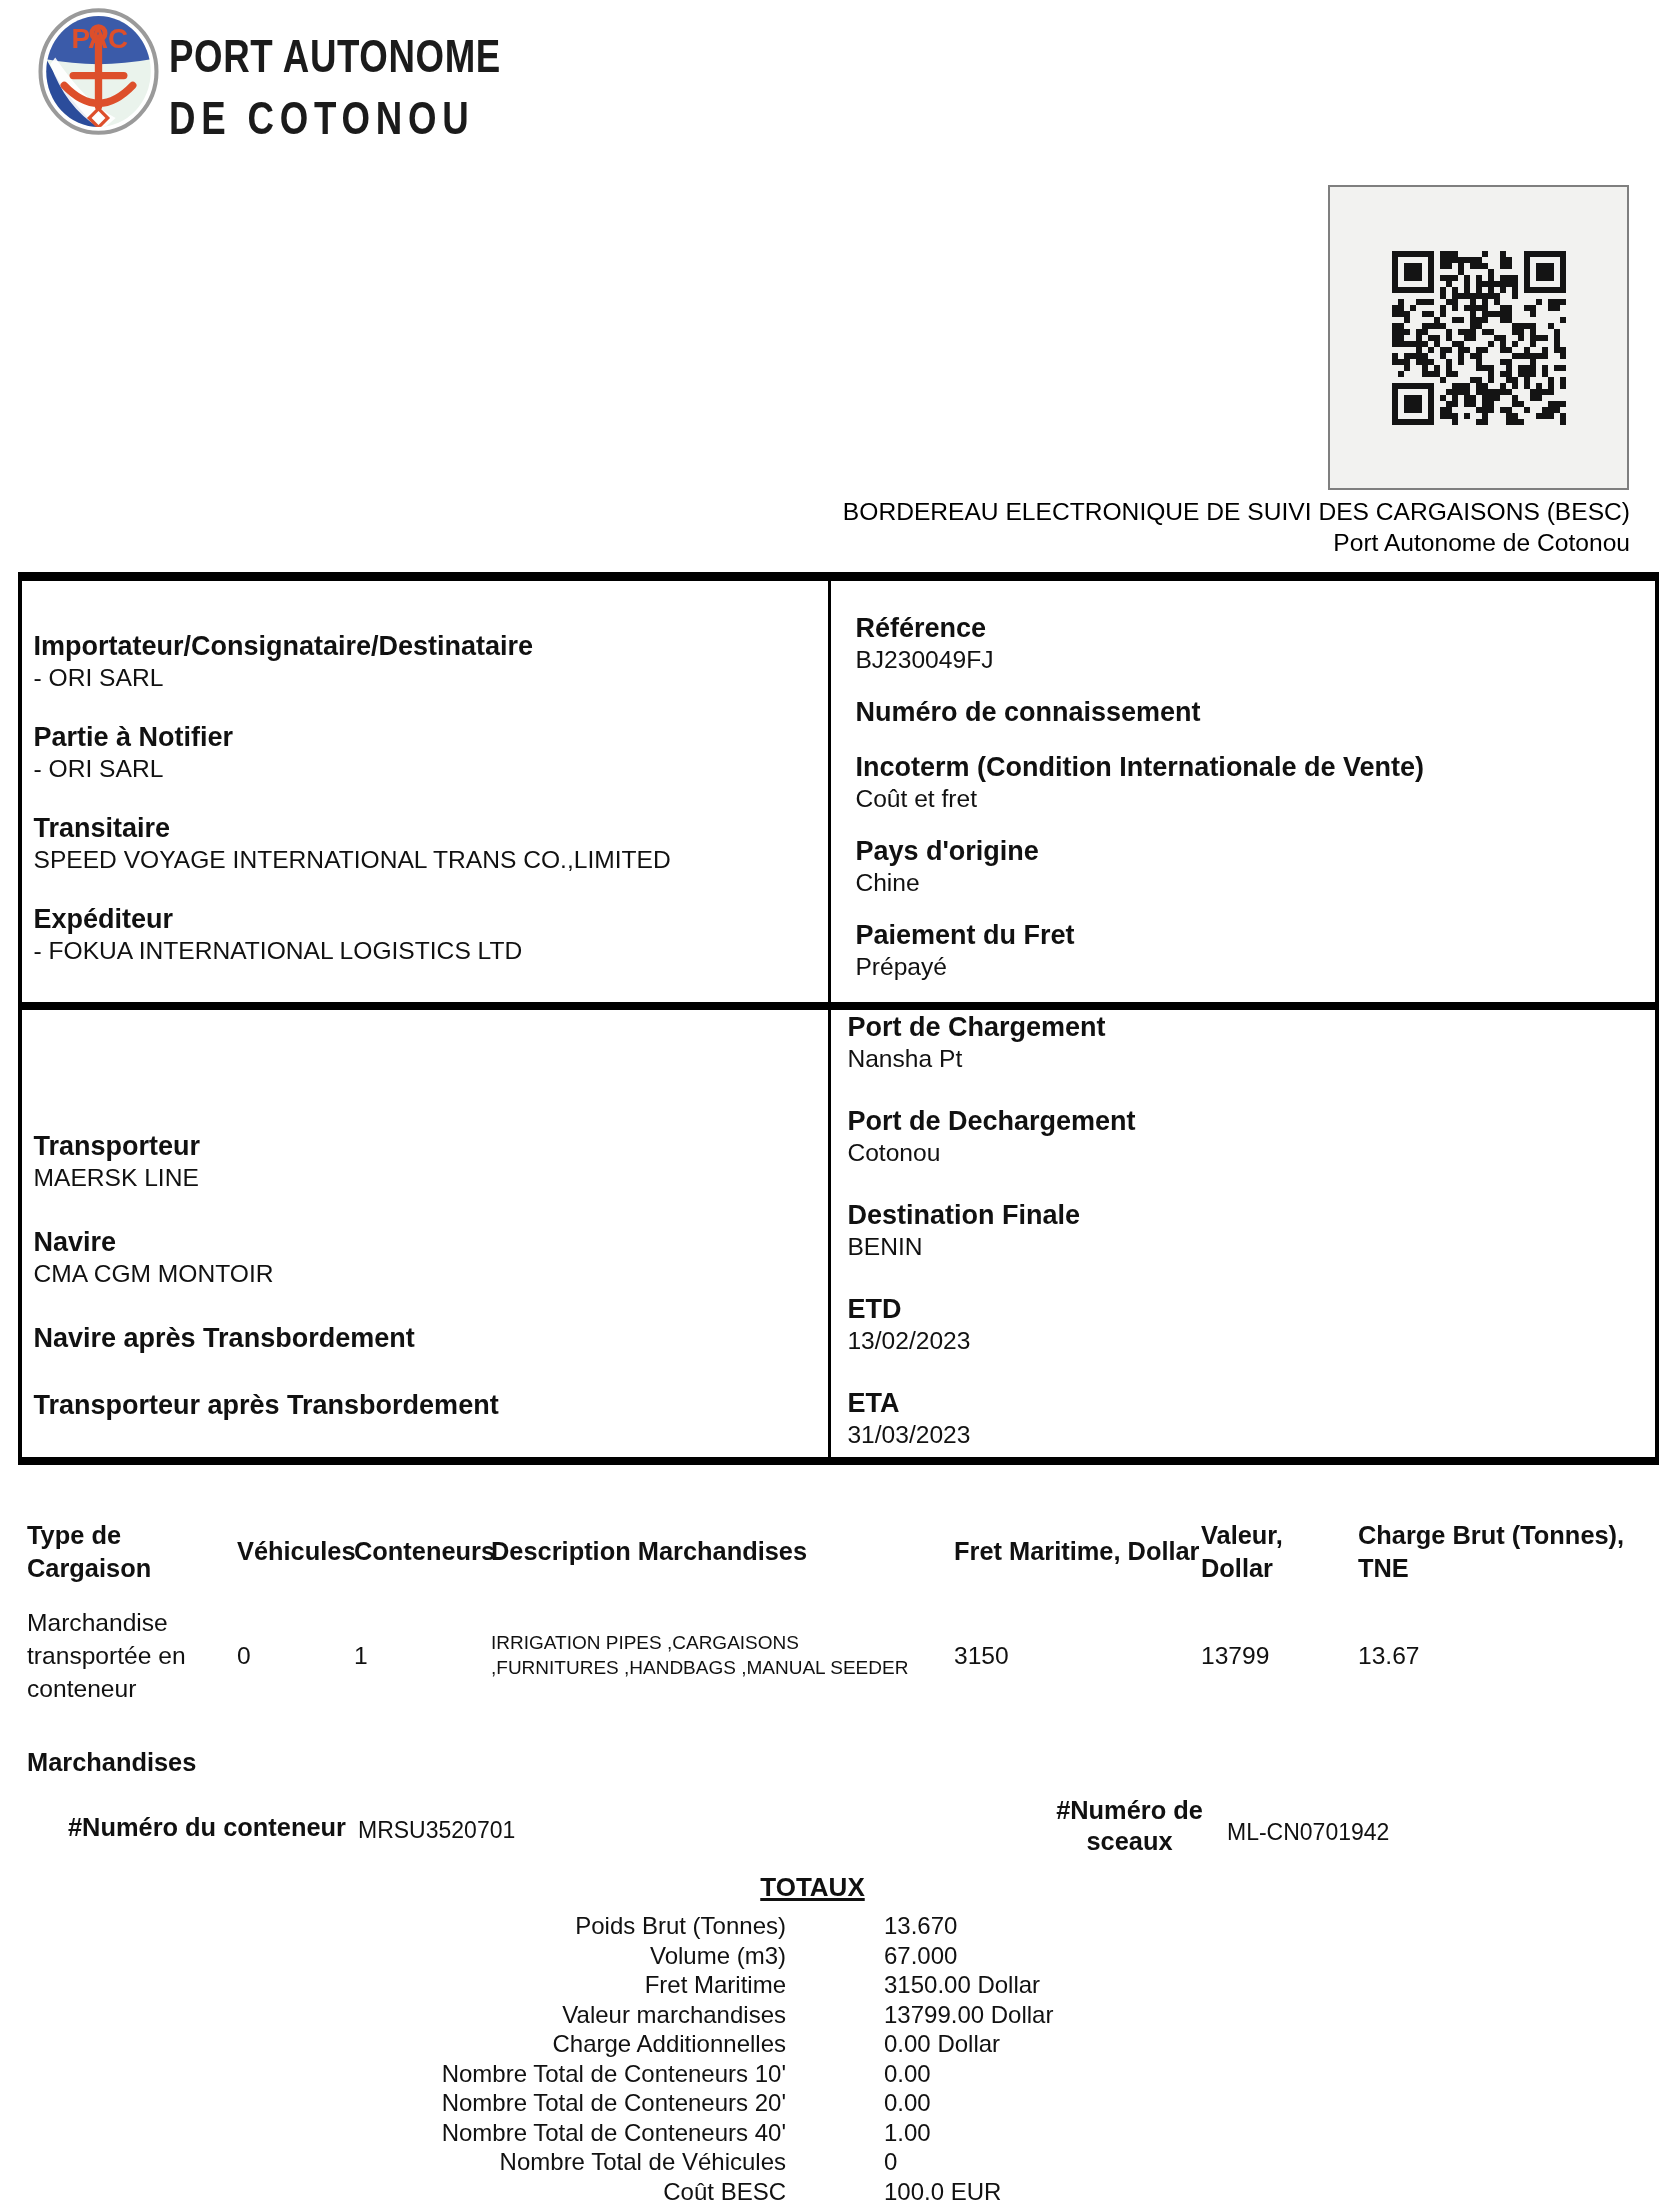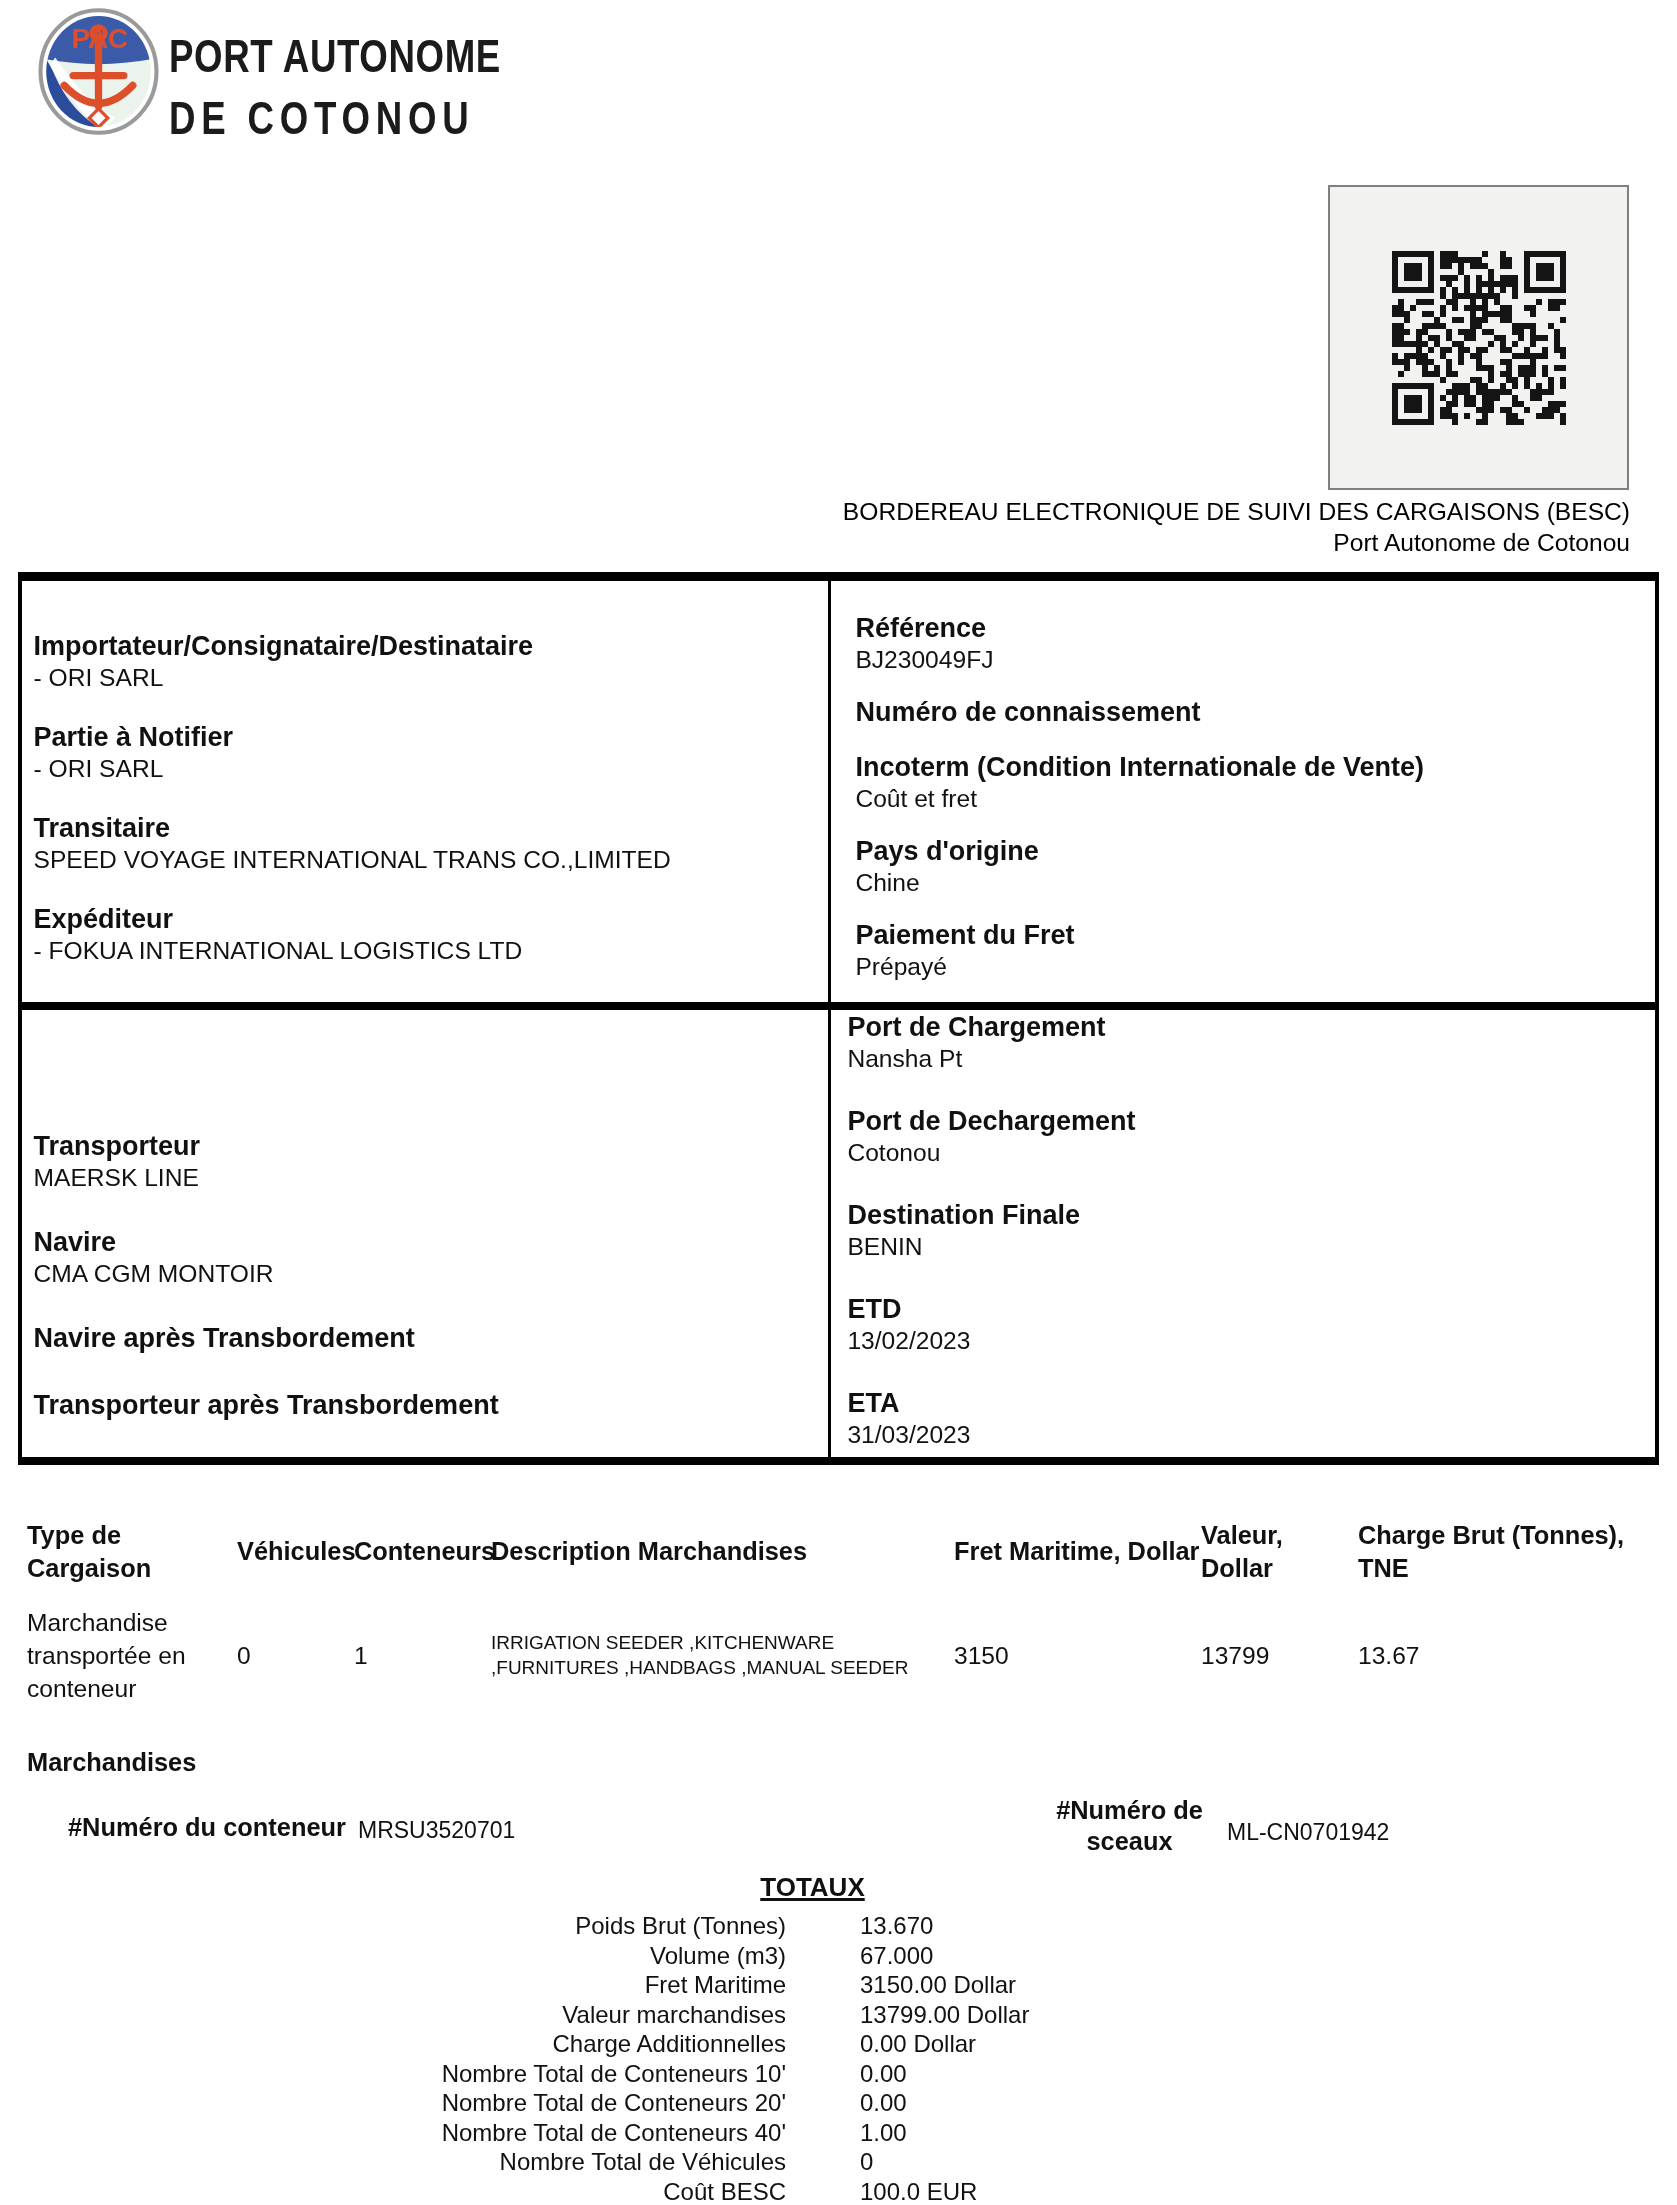--- a/index.html
+++ b/index.html
@@ -71,21 +71,21 @@
   .seal-label { position:absolute; left:1038px; top:1795px; width:183px; text-align:center;
                 font-weight:bold; font-size:25.4px; line-height:31px; }
   .seal-value { position:absolute; left:1227px; top:1818px; font-size:23px; line-height:28px; }
   
   .totals-heading {
     position:absolute; left:0; top:1872px; width:1625px; text-align:center;
     font-weight:bold; font-size:26px; text-decoration:underline; text-decoration-thickness:2.5px;
   }
   .totals {
     position:absolute; left:0; top:1911px; width:1625px;
-    display:grid; grid-template-columns:786px 740px; column-gap:74px;
+    display:grid; grid-template-columns:786px 740px; column-gap:98px;
     font-size:24px; line-height:29.5px;
   }
   .totals .tl { text-align:right; }
   .totals .tv { text-align:left; }
 </style>
 </head>
 <body>
 
 <svg class="emblem" width="123" height="129" viewBox="0 0 150 158">
   <ellipse cx="75" cy="79" rx="71" ry="75" fill="#ffffff" stroke="#9a9a9a" stroke-width="5"></ellipse>
@@ -650,21 +650,21 @@
   <div class="h">
       <span>Valeur, Dollar</span>
     </div>
   <div class="h">
       <span>Charge Brut (Tonnes), TNE</span>
     </div>
 
   <div class="c" style="padding-right:16.4px;">Marchandise transportée en conteneur</div>
   <div class="c mid">0</div>
   <div class="c mid">1</div>
-  <div class="c desc">IRRIGATION SEEDER ,KITCHENWARE ,FURNITURES ,HANDBAGS ,MANUAL SEEDER</div>
+  <div class="c desc">IRRIGATION PIPES ,CARGAISONS ,FURNITURES ,HANDBAGS ,MANUAL SEEDER</div>
   <div class="c mid">3150</div>
   <div class="c mid">13799</div>
   <div class="c mid">13.67</div>
 </div>
 
 <div class="m-heading">Marchandises</div>
 <div class="cont-label">#Numéro du conteneur</div>
 <div class="cont-value">MRSU3520701</div>
 <div class="seal-label">#Numéro de sceaux</div>
 <div class="seal-value">ML-CN0701942</div>

